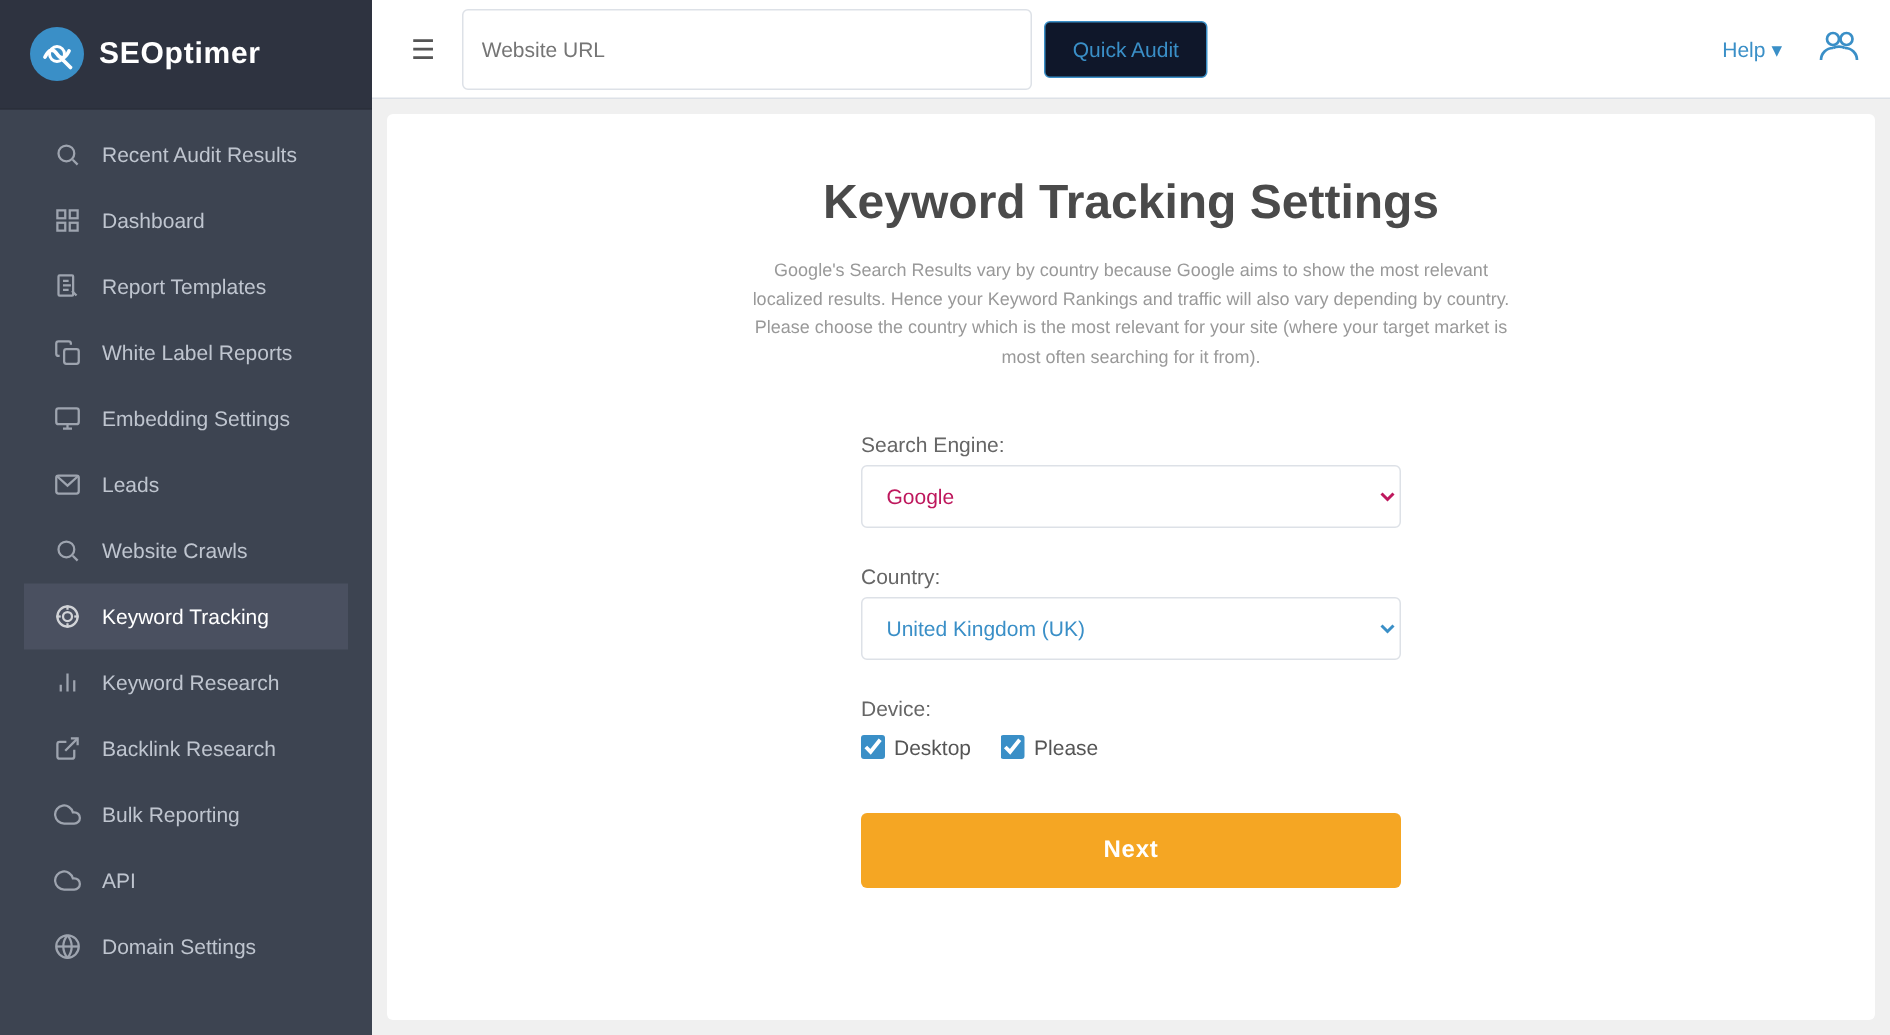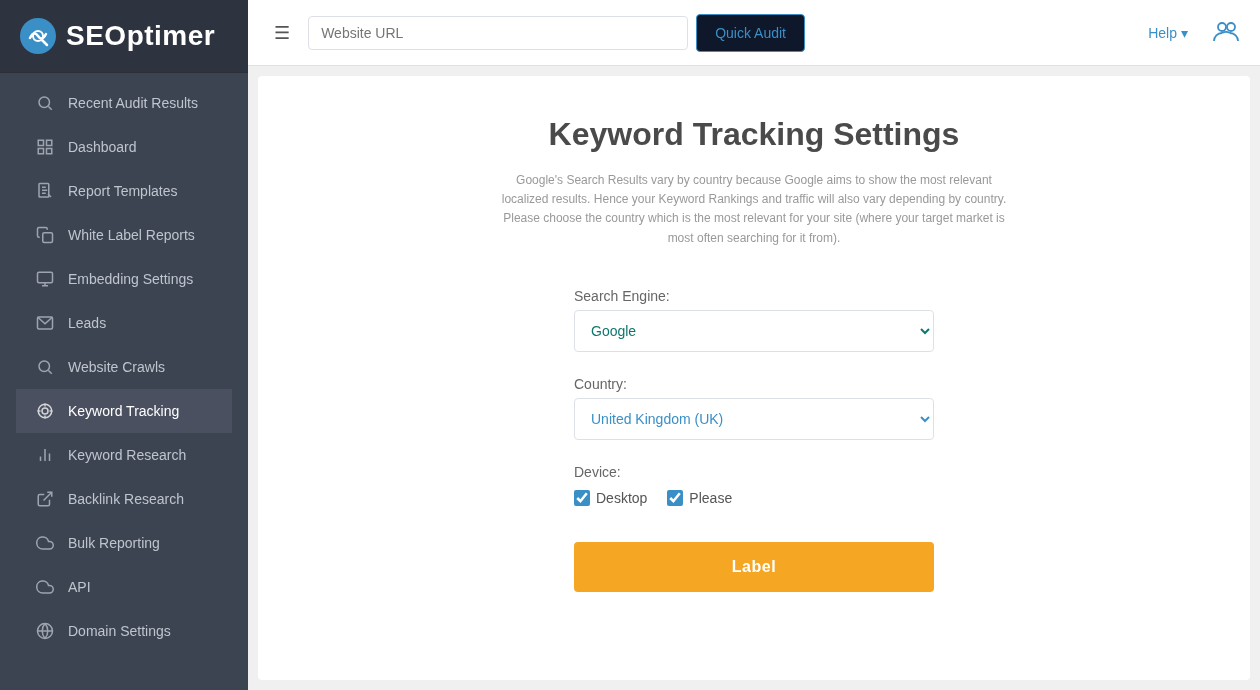--- a/index.html
+++ b/index.html
@@ -23,21 +23,21 @@
       background: #2e3340;
       border-bottom: 1px solid #2a2f3a;
     }
     .logo-icon {
       width: 36px;
       height: 36px;
       margin-right: 10px;
       flex-shrink: 0;
     }
     .logo-text {
-      font-size: 28px;
+      font-size: 20px;
       font-weight: 700;
       color: #fff;
       letter-spacing: 0.5px;
     }
     .sidebar-nav {
       flex: 1;
       padding: 8px 16px;
     }
     .nav-item {
       display: flex;
@@ -80,21 +80,21 @@
       border: none;
       cursor: pointer;
       padding: 6px;
       margin-right: 12px;
       color: #555;
       font-size: 18px;
     }
     .url-input {
       flex: 1;
       max-width: 380px;
-      height: 34px;
+      height: 54px;
       border: 1px solid #dde1e7;
       border-radius: 4px;
       padding: 0 12px;
       font-size: 14px;
       color: #999;
       outline: none;
     }
     .quick-audit-btn {
       margin-left: 8px;
       height: 38px;
@@ -169,21 +169,21 @@
       margin-bottom: 6px;
       display: block;
     }
     .form-select {
       width: 100%;
       height: 42px;
       border: 1px solid #dde1e7;
       border-radius: 4px;
       padding: 0 12px;
       font-size: 14px;
-      color: #0f766e;
+      color: #be185d;
       outline: none;
       cursor: pointer;
       background: #fff;
       appearance: auto;
     }
     .form-select.country-select {
       color: #3a8fc7;
     }
 
     .device-group {
@@ -418,16 +418,16 @@
           <input type="checkbox" class="device-checkbox" checked="" style="">
           <span>Desktop</span>
         </label>
         <label class="device-option">
           <input type="checkbox" class="device-checkbox" checked="" style="">
           <span>Please</span>
         </label>
       </div>
     </div>
 
-    <button class="next-btn">Label</button>
+    <button class="next-btn">Next</button>
   </div>
 
 </div>
 
 </body></html>

